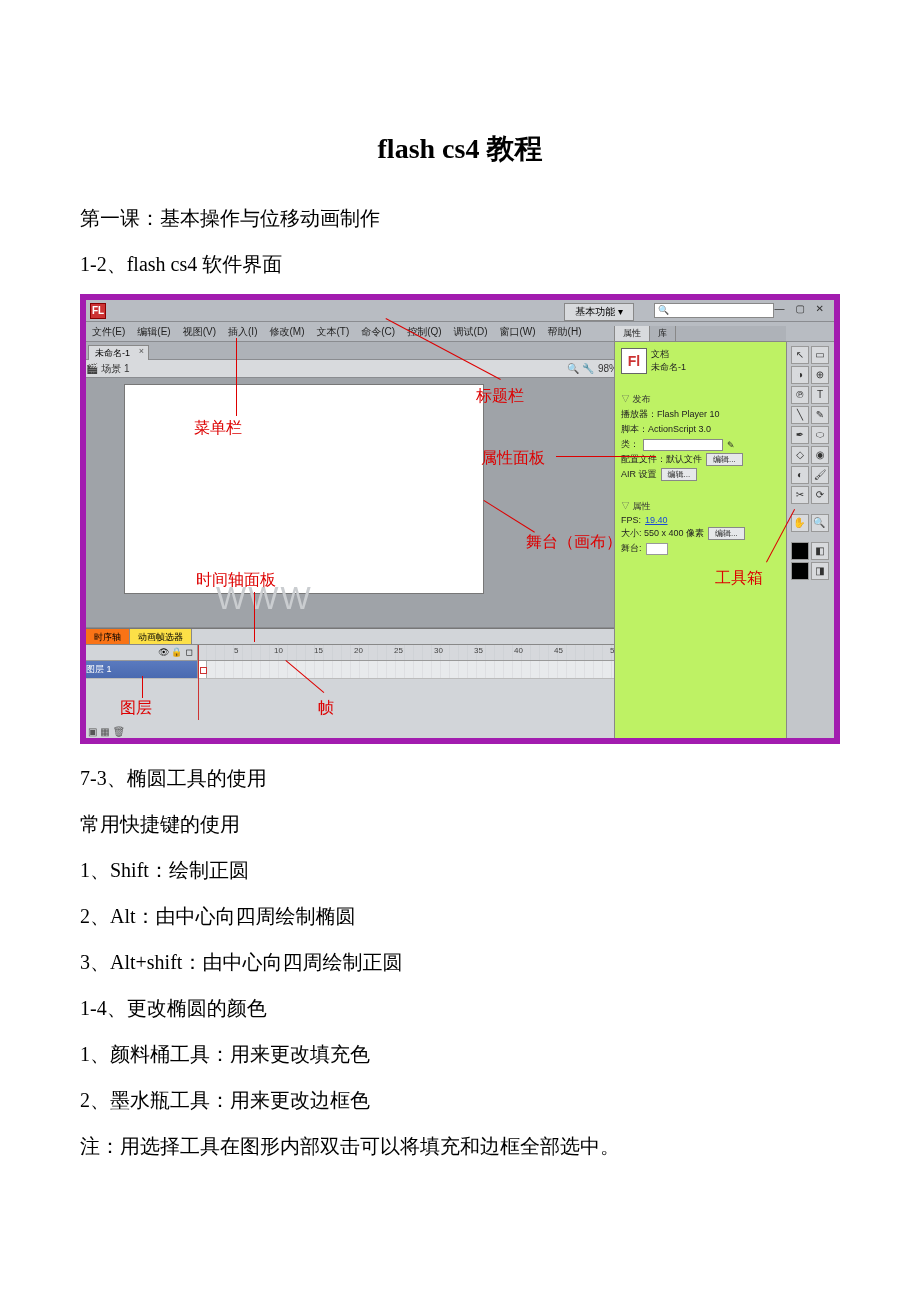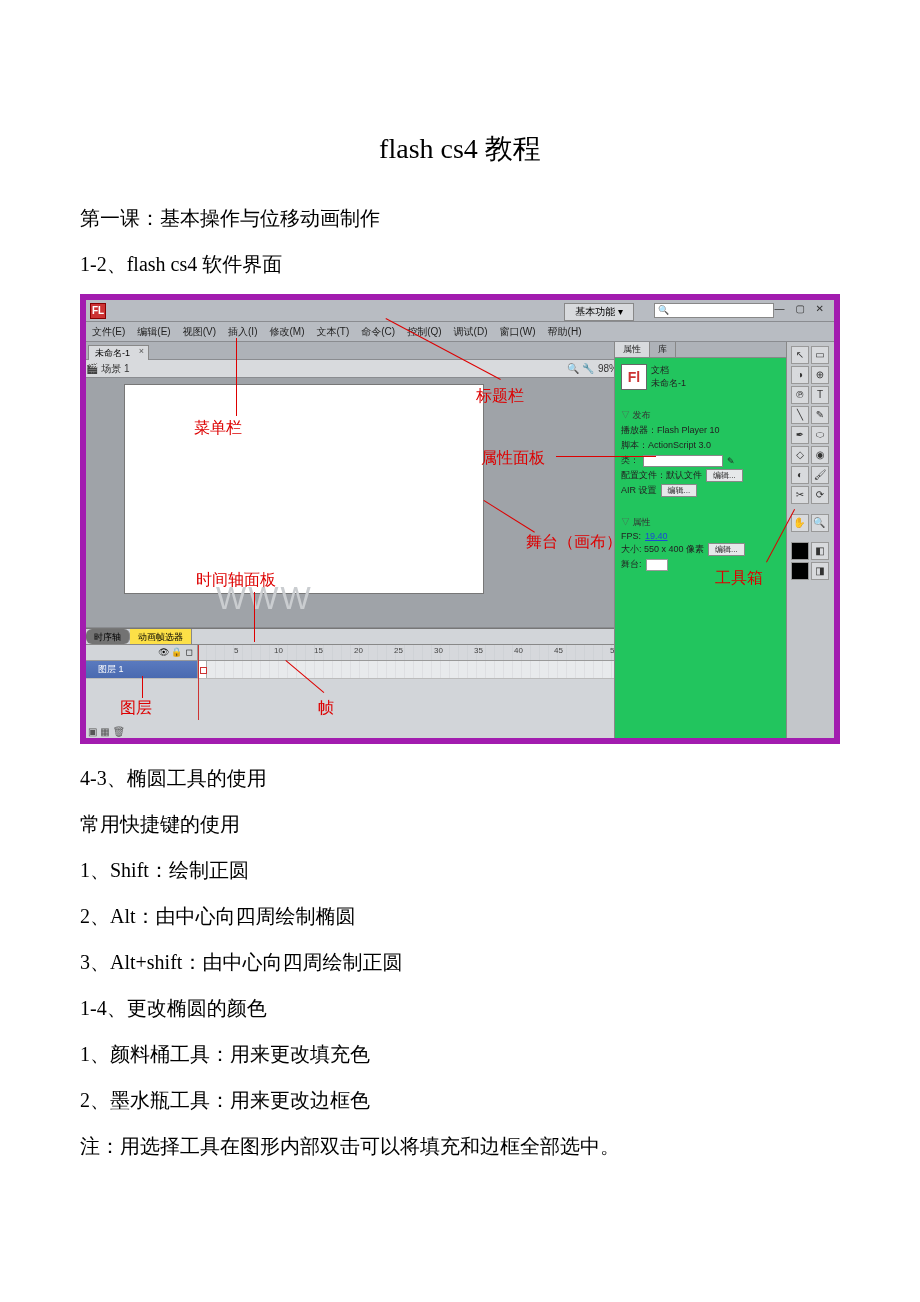--- a/index.html
+++ b/index.html
@@ -7,21 +7,21 @@
     width: 920px;
     height: 1302px;
     background: #fff;
     font-family: "SimSun", "Microsoft YaHei", serif;
     padding: 130px 80px 60px 80px;
     color: #000;
   }
   .title {
     text-align: center;
     font-size: 28px;
-    font-weight: normal;
+    font-weight: bold;
     margin-bottom: 30px;
     font-family: "Times New Roman", "SimSun", serif;
   }
   .line {
     font-size: 20px;
     line-height: 2.0;
     margin-bottom: 6px;
     font-family: Liberation Serif, serif;
   }
   .screenshot {
@@ -100,21 +100,21 @@
     background: #d2d5d9; border-top: 1px solid #777;
   }
   .ss-tl-tabs {
     height: 16px; border-bottom: 1px solid #888;
     font-size: 9px; display: flex; align-items: center; gap: 0;
   }
   .ss-tl-tab {
     background: #fde047; border-right: 1px solid #888;
     padding: 1px 8px; height: 100%; line-height: 14px;
   }
-  .ss-tl-tab.active { background: #737373; border-radius: 6px; }
+  .ss-tl-tab.active { background: #f97316; }
   .ss-tl-head {
     height: 16px; position: relative; overflow: hidden;
     border-bottom: 1px solid #999;
   }
   .ss-tl-layerhead {
     position: absolute; left: 0; top: 0; width: 112px; height: 100%;
     background: #d2d5d9; border-right: 1px solid #999;
     font-size: 9px; text-align: right; padding-right: 4px; line-height: 15px;
   }
   .ss-tl-ruler {
@@ -123,21 +123,21 @@
       #d6d8dc 0, #d6d8dc 8px, #cfd2d6 8px, #cfd2d6 9px);
     font-size: 8px; color: #444;
   }
   .ss-tl-ruler span { position: absolute; top: 1px; }
   .ss-tl-layerrow {
     height: 18px; position: relative; border-bottom: 1px solid #bbb;
   }
   .ss-tl-layerlabel {
     position: absolute; left: 0; top: 0; width: 112px; height: 100%;
     background: linear-gradient(#5a7abf, #4a6ab0);
-    color: #fff; font-size: 9px; line-height: 17px; padding-left: 12px;
+    color: #fff; font-size: 9px; line-height: 17px; padding-left: 0;
     border-right: 1px solid #999;
   }
   .ss-tl-frames {
     position: absolute; left: 112px; right: 0; top: 0; height: 100%;
     background: repeating-linear-gradient(90deg,
       #e8eaec 0, #e8eaec 8px, #dedfe2 8px, #dedfe2 9px);
   }
   .ss-tl-keyframe {
     position: absolute; left: 0; top: 0; width: 9px; height: 100%;
     background: #fff; border-right: 1px solid #aaa;
@@ -153,22 +153,22 @@
   .ss-tl-status {
     position: absolute; left: 0; bottom: 0; right: 0; height: 18px;
     background: #d2d5d9; border-top: 1px solid #999;
     font-size: 8px; color: #333; padding-left: 120px; line-height: 17px;
   }
   .ss-tl-icons {
     position: absolute; left: 2px; bottom: 1px; font-size: 10px; color: #555;
   }
   
   .ss-props {
-    position: absolute; right: 48px; top: 42px; width: 172px; bottom: 0;
-    background: #22c55e; border-left: 1px solid #888;
+    position: absolute; right: 48px; top: 26px; width: 172px; bottom: 0;
+    background: #bef264; border-left: 1px solid #888;
     font-size: 9px; color: #222;
   }
   .ss-props-tabrow {
     height: 16px; background: #aeb2b8; border-bottom: 1px solid #888;
     display: flex;
   }
   .ss-props-tab {
     padding: 1px 8px; font-size: 9px; border-right: 1px solid #888;
   }
   .ss-props-tab.active { background: #d8dadd; }
@@ -383,21 +383,21 @@
   <div class="ann-line" style="left:168px; top:292px; width:1px; height:50px"></div>
 
   <div class="ann" style="left:34px; top:398px">图层</div>
   <div class="ann-line" style="left:56px; top:376px; width:1px; height:22px"></div>
 
   <div class="ann" style="left:232px; top:398px">帧</div>
   <div class="ann-line" style="left:200px; top:360px; width:50px; height:1px; transform:rotate(40deg); transform-origin:left top"></div>
 
 </div>
 
-<p class="line">4-3、椭圆工具的使用</p>
+<p class="line">7-3、椭圆工具的使用</p>
 <p class="line">常用快捷键的使用</p>
 <p class="line">1、Shift：绘制正圆</p>
 <p class="line">2、Alt：由中心向四周绘制椭圆</p>
 <p class="line">3、Alt+shift：由中心向四周绘制正圆</p>
 <p class="line">1-4、更改椭圆的颜色</p>
 <p class="line">1、颜料桶工具：用来更改填充色</p>
 <p class="line">2、墨水瓶工具：用来更改边框色</p>
 <p class="line">注：用选择工具在图形内部双击可以将填充和边框全部选中。</p>
 
 </body></html>

